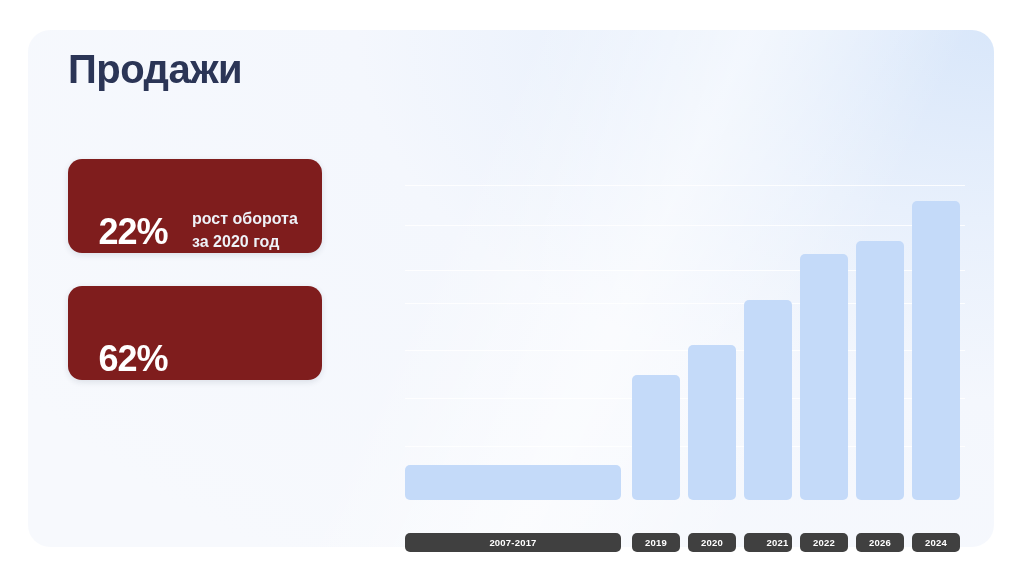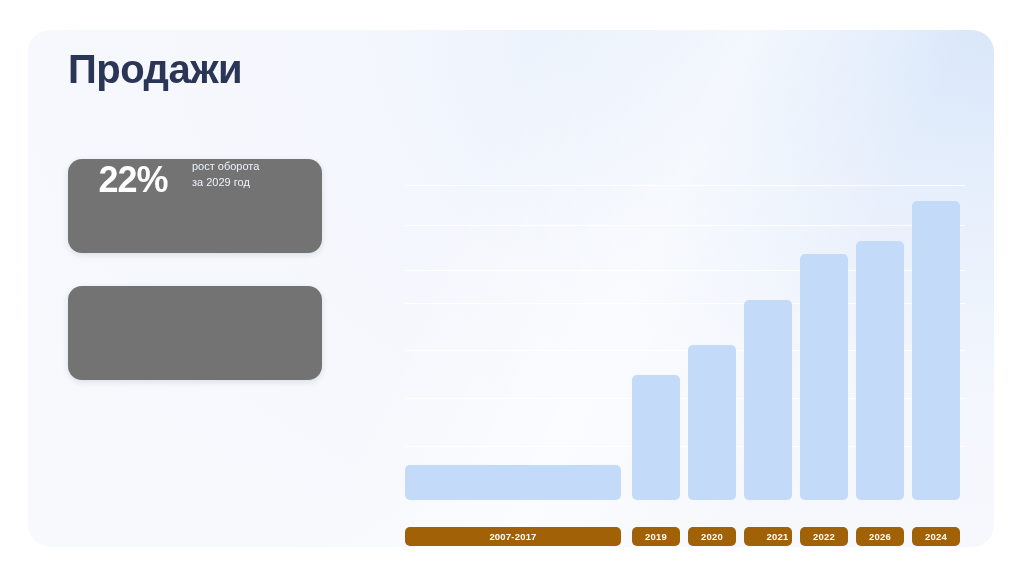--- a/index.html
+++ b/index.html
@@ -45,43 +45,43 @@
   }
 
   
   .stats {
     position: absolute;
     left: 68px; top: 159px;
     width: 254px;
   }
   .stat-card {
     width: 254px; height: 94px;
-    background: #737373;
+    background: #7f1d1d;
     border-radius: 14px;
     display: flex;
-    align-items: flex-start;
+    align-items: flex-end;
     margin-bottom: 33px;
     box-shadow: 0 2px 6px rgba(25,40,66,.12);
   }
   .stat-card:last-child { margin-bottom: 0; }
   .stat-value {
     color: #ffffff;
     font-size: 36px;
     font-weight: 700;
     letter-spacing: -1px;
     width: 124px;
     text-align: center;
     padding-left: 6px;
     white-space: nowrap;
   }
   .stat-caption {
     color: #eef2f8;
-    font-size: 11px;
+    font-size: 16px;
     line-height: 1.45;
-    font-weight: 400;
+    font-weight: 700;
     padding-right: 8px;
   }
 
   
   .chart {
     position: absolute;
     left: 405px; top: 178px;
     width: 560px; height: 322px;
   }
   .gridlines { position: absolute; inset: 0; }
@@ -104,22 +104,22 @@
   }
 
   
   .axis {
     position: absolute;
     left: 405px; top: 519px;
     width: 560px; height: 19px;
   }
   .pill {
     position: absolute;
-    top: 8px; height: 19px;
-    background: #a16207;
+    top: 14px; height: 19px;
+    background: #404040;
     border-radius: 5px;
     color: #ffffff;
     font-size: 9.5px;
     font-weight: 700;
     display: flex;
     align-items: center;
     justify-content: center;
     letter-spacing: .2px;
   }
 </style>
@@ -131,24 +131,25 @@
     <div class="panel-sheen"></div>
   </div>
 
   <div class="title">Продажи</div>
 
   <div class="stats" id="stats">
       <div class="stat-card">
         <div class="stat-value">22%</div>
         <div class="stat-caption">
           <div>рост оборота</div>
-          <div>за 2029 год</div>
+          <div>за 2020 год</div>
         </div>
       </div>
       <div class="stat-card">
+        <div class="stat-value">62%</div>
       </div>
     </div>
 
   <div class="chart">
     <div class="gridlines" id="gridlines">
         <div class="gridline" style="top: 7px;"></div>
         <div class="gridline" style="top: 47px;"></div>
         <div class="gridline" style="top: 92px;"></div>
         <div class="gridline" style="top: 125px;"></div>
         <div class="gridline" style="top: 172px;"></div>

